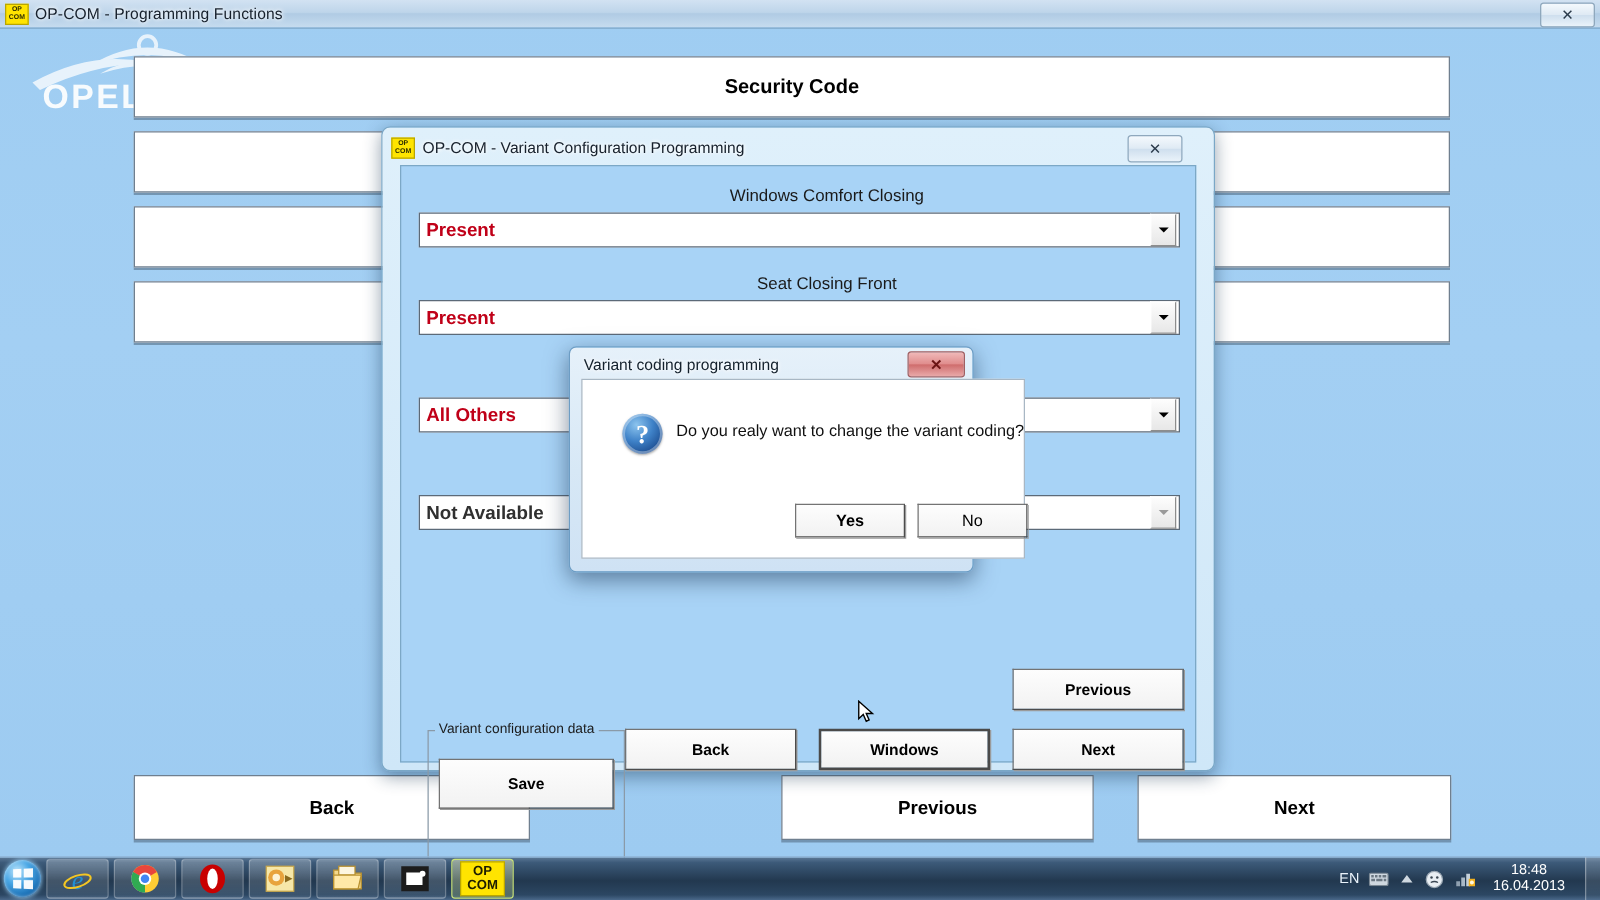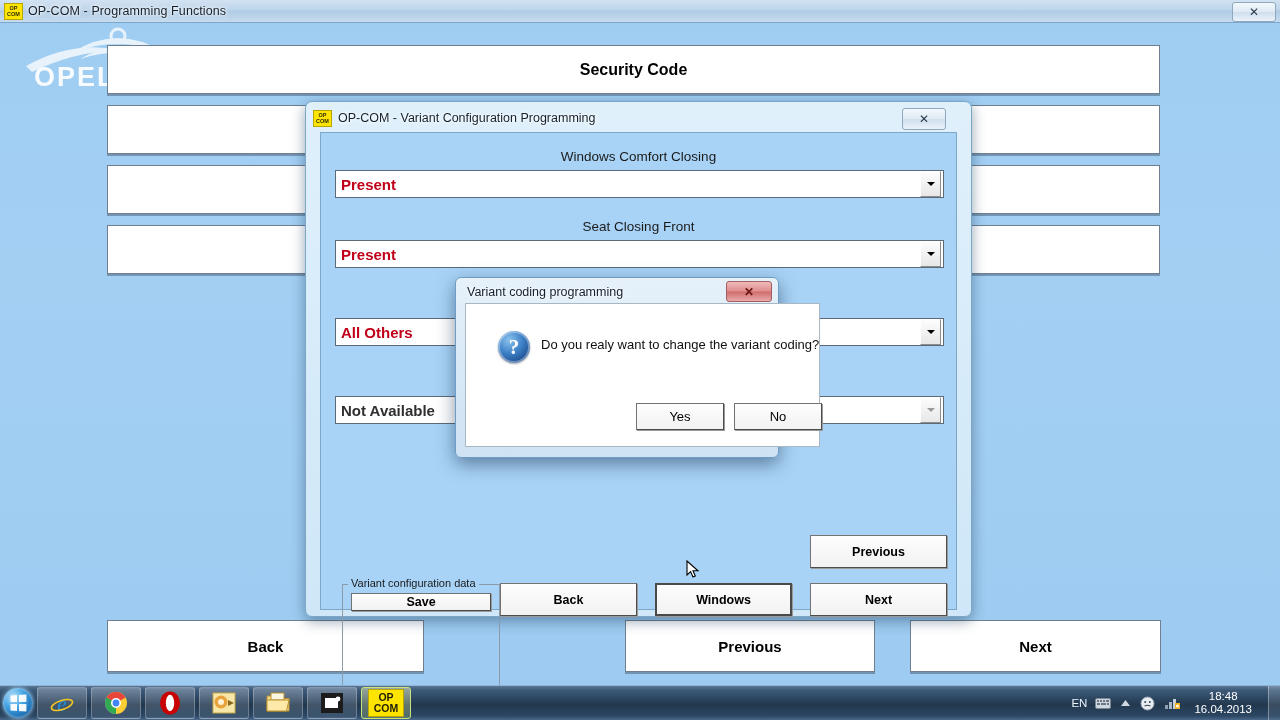--- a/index.html
+++ b/index.html
@@ -82,21 +82,21 @@
   #child-titlebar .tb-text{
     font-size:12.5px;color:#16202c;margin-left:6px;
     text-shadow:0 0 3px #fff,0 0 4px #fff;
   }
   #child-close{right:22px;top:3px;width:42px;height:20px;}
   #child-client{
     position:absolute;left:14px;top:30px;width:637px;height:478px;
     background:#a8d3f6;border:1px solid #7ca8c6;box-sizing:border-box;
   }
   .field-label{
-    position:absolute;width:100%;text-align:center;font-size:13.5px;color:#1a1a1a;
+    position:absolute;width:100%;text-align:center;font-size:13.5px;color:#1a1a1a;padding-left:23px;
   }
   .combo{
     position:absolute;height:28px;background:#fff;border:1px solid #5c6a78;
     box-sizing:border-box;display:flex;align-items:center;
   }
   .combo .cval{
     flex:1;padding-left:5px;font-size:15px;font-weight:bold;white-space:nowrap;overflow:hidden;
   }
   .combo .cval.red{color:#c00018;}
   .combo .cval.gray{color:#303030;}
@@ -156,21 +156,21 @@
   #q-icon{
     position:absolute;left:32px;top:27px;width:32px;height:32px;border-radius:50%;
     background:radial-gradient(circle at 35% 28%,#8cc4ee 0%,#3f82c8 42%,#1d4e91 78%,#143a6e 100%);
     box-shadow:inset 0 0 0 2px rgba(255,255,255,.35),0 1px 2px rgba(0,0,0,.35);
     display:flex;align-items:center;justify-content:center;
   }
   #q-icon b{color:#fff;font-size:21px;line-height:21px;font-family:"Liberation Serif",serif;}
   #dlg-msg{
     position:absolute;left:75px;top:33px;font-size:13px;color:#101010;white-space:nowrap;
   }
-  #btn-yes{left:170px;top:99px;width:88px;height:27px;font-weight:normal;font-size:13px;}
+  #btn-yes{left:170px;top:99px;width:88px;height:27px;font-weight:bold;font-size:13px;}
   #btn-no{left:268px;top:99px;width:88px;height:27px;font-weight:normal;font-size:13px;}
 
   
   #cursor{position:absolute;left:686px;top:560px;width:14px;height:20px;pointer-events:none;}
 
   
   #taskbar{
     position:absolute;left:0;bottom:0;width:1280px;height:34px;
     background:linear-gradient(180deg,#5b7795 0%,#3c5a79 12%,#22384f 55%,#2c4763 88%,#4a688a 100%);
     border-top:1px solid #8fb3d4;
@@ -296,21 +296,21 @@
 
       <div class="combo" style="left:14px;top:263px;width:609px;">
         <span class="cval gray">Not Available</span>
         <span class="arrow dis">
             <i></i>
           </span>
       </div>
 
       <div id="groupbox">
         <span class="gb-title">Variant configuration data</span>
-        <div class="btn3d" style="left:8px;top:8px;width:140px;height:18px;">Save</div>
+        <div class="btn3d" style="left:8px;top:22px;width:140px;height:40px;">Save</div>
       </div>
 
       <div class="btn3d" style="left:179px;top:450px;width:137px;height:33px;">Back</div>
       <div class="btn3d focused" style="left:334px;top:450px;width:137px;height:33px;">Windows</div>
       <div class="btn3d" style="left:489px;top:402px;width:137px;height:33px;">Previous</div>
       <div class="btn3d" style="left:489px;top:450px;width:137px;height:33px;">Next</div>
     </div>
   </div>
 
   <div id="dlg">

